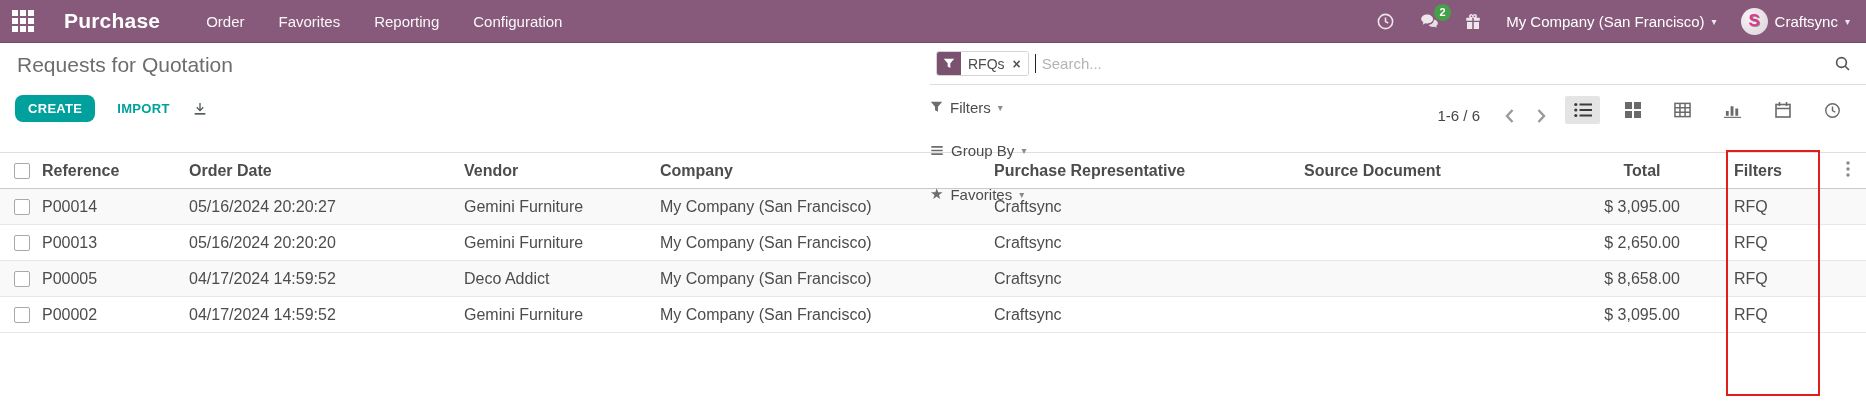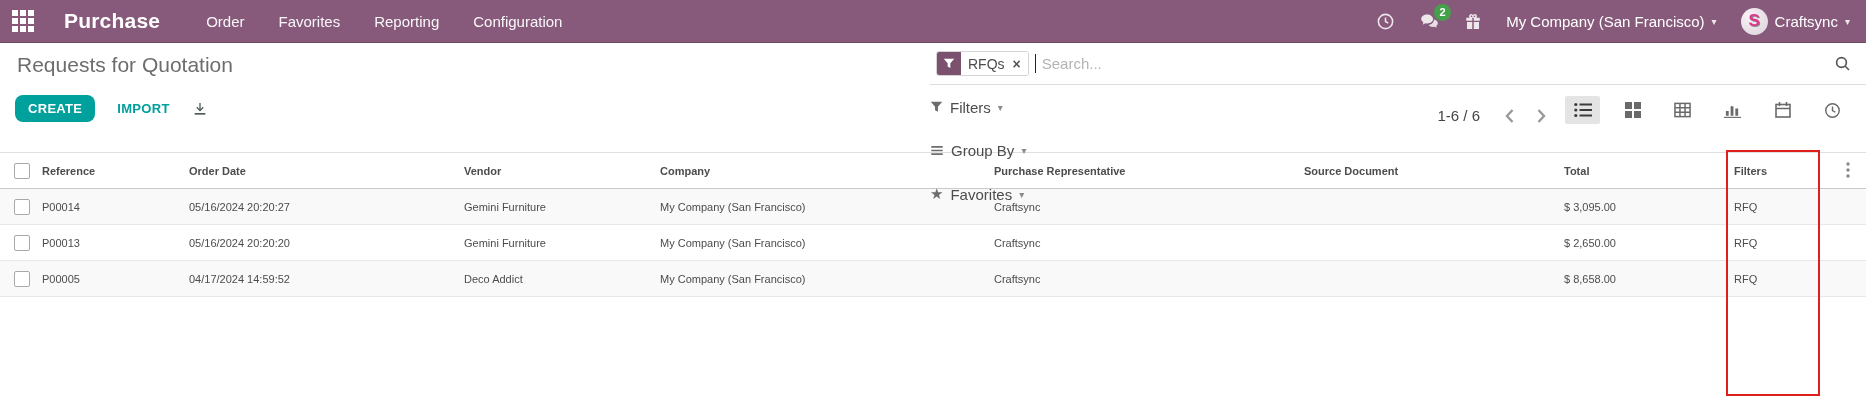--- a/index.html
+++ b/index.html
@@ -61,30 +61,30 @@
   .star { color:#6d6d6d; font-size:15px; }
   .cp-right { position:absolute; right:16px; top:8px; display:flex; align-items:flex-end; gap:15px; }
   .pager-text { font-size:15px; color:#444; margin-right:6px; }
   .chev { color:#9a9a9a; cursor:pointer; display:flex; align-items:center; padding:0 3px; }
   .vbtn { display:flex; align-items:center; justify-content:center; width:35px; height:28px;
     color:#6a6a6a; cursor:pointer; border-radius:2px; }
   .vbtn.active { background:#e4e4e4; color:#3c3c3c; }
 
   
   .list-wrap { margin-top:20px; }
-  table { width:1866px; border-collapse:collapse; table-layout:fixed; font-size:11px; color:#4c4c4c;margin-top:9px; }
+  table { width:1866px; border-collapse:collapse; table-layout:fixed; font-size:16px; color:#4c4c4c;margin-top:9px; }
   th { text-align:left; font-weight:700; color:#4c4c4c; height:36px; padding:0 4px;
     border-top:1px solid #dfdfdf; border-bottom:1px solid #c9c9c9; background:#fff; cursor:pointer; }
   td { height:36px; padding:4px 4px; border-bottom:1px solid #e8e8e8; overflow:hidden;
     white-space:nowrap; text-overflow:ellipsis; }
   tbody tr:nth-child(odd) { background:#f9f9f9; }
   tbody tr:nth-child(even) { background:#fff; }
   .col-check { padding-left:14px !important; }
   .cbx { width:16px; height:16px; border:1px solid #a9a9a9; border-radius:2px; background:#fff; cursor:pointer; }
-  .num { text-align:left; padding-right:2px !important; }
+  .num { text-align:center; padding-right:2px !important; }
   .status-cell { padding-left:12px !important; }
   .optcol { text-align:center; color:#888; cursor:pointer; }
 
   
   .annotation-box { position:absolute; left:1726px; top:150px; width:94px; height:246px;
     border:2px solid #df201a; pointer-events:none; }
 </style>
 </head>
 <body>
 
@@ -332,18 +332,32 @@
     <td>Deco Addict</td>
     <td>My Company (San Francisco)</td>
     <td>Craftsync</td>
     <td></td>
     <td class="num">$ 8,658.00</td>
     <td class="status-cell">RFQ</td>
     <td></td>
   </tr>
 
 
+  <tr>
+    <td class="col-check">
+      <div class="cbx"></div>
+    </td>
+    <td>P00002</td>
+    <td>04/17/2024 14:59:52</td>
+    <td>Gemini Furniture</td>
+    <td>My Company (San Francisco)</td>
+    <td>Craftsync</td>
+    <td></td>
+    <td class="num">$ 3,095.00</td>
+    <td class="status-cell">RFQ</td>
+    <td></td>
+  </tr>
 </tbody>
     </table>
   </div>
 
   <div class="annotation-box"></div>
 </div>
 
 </body></html>

